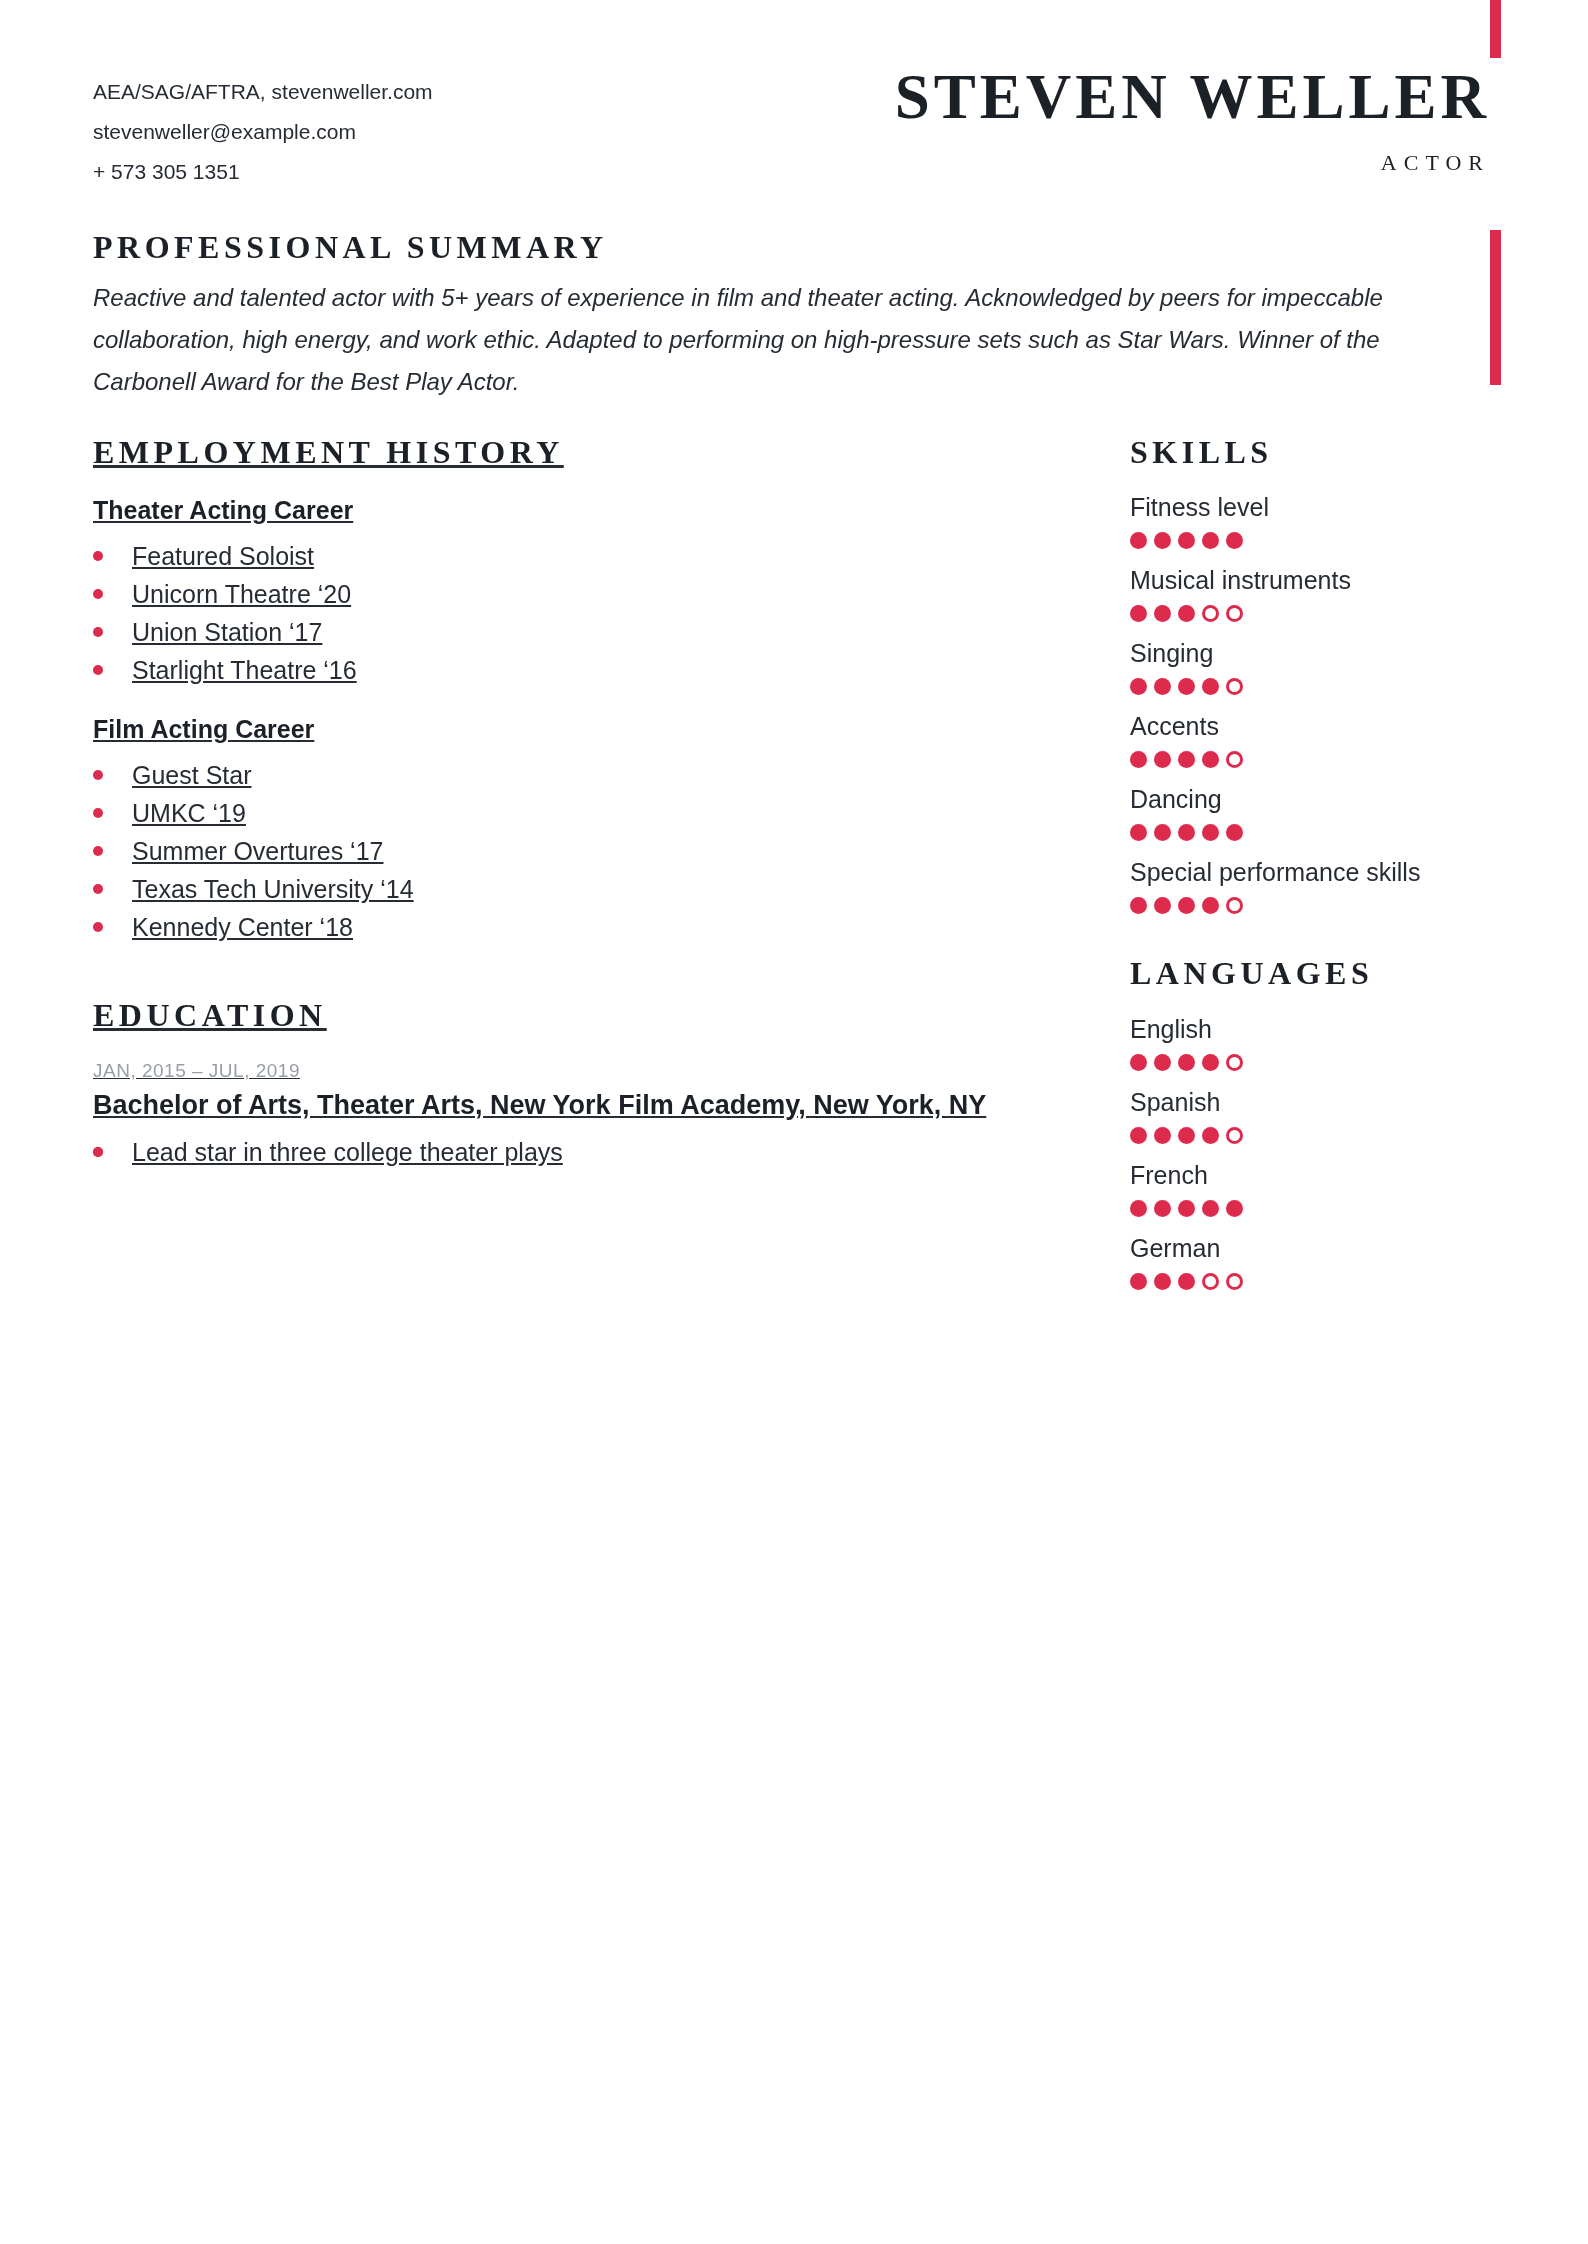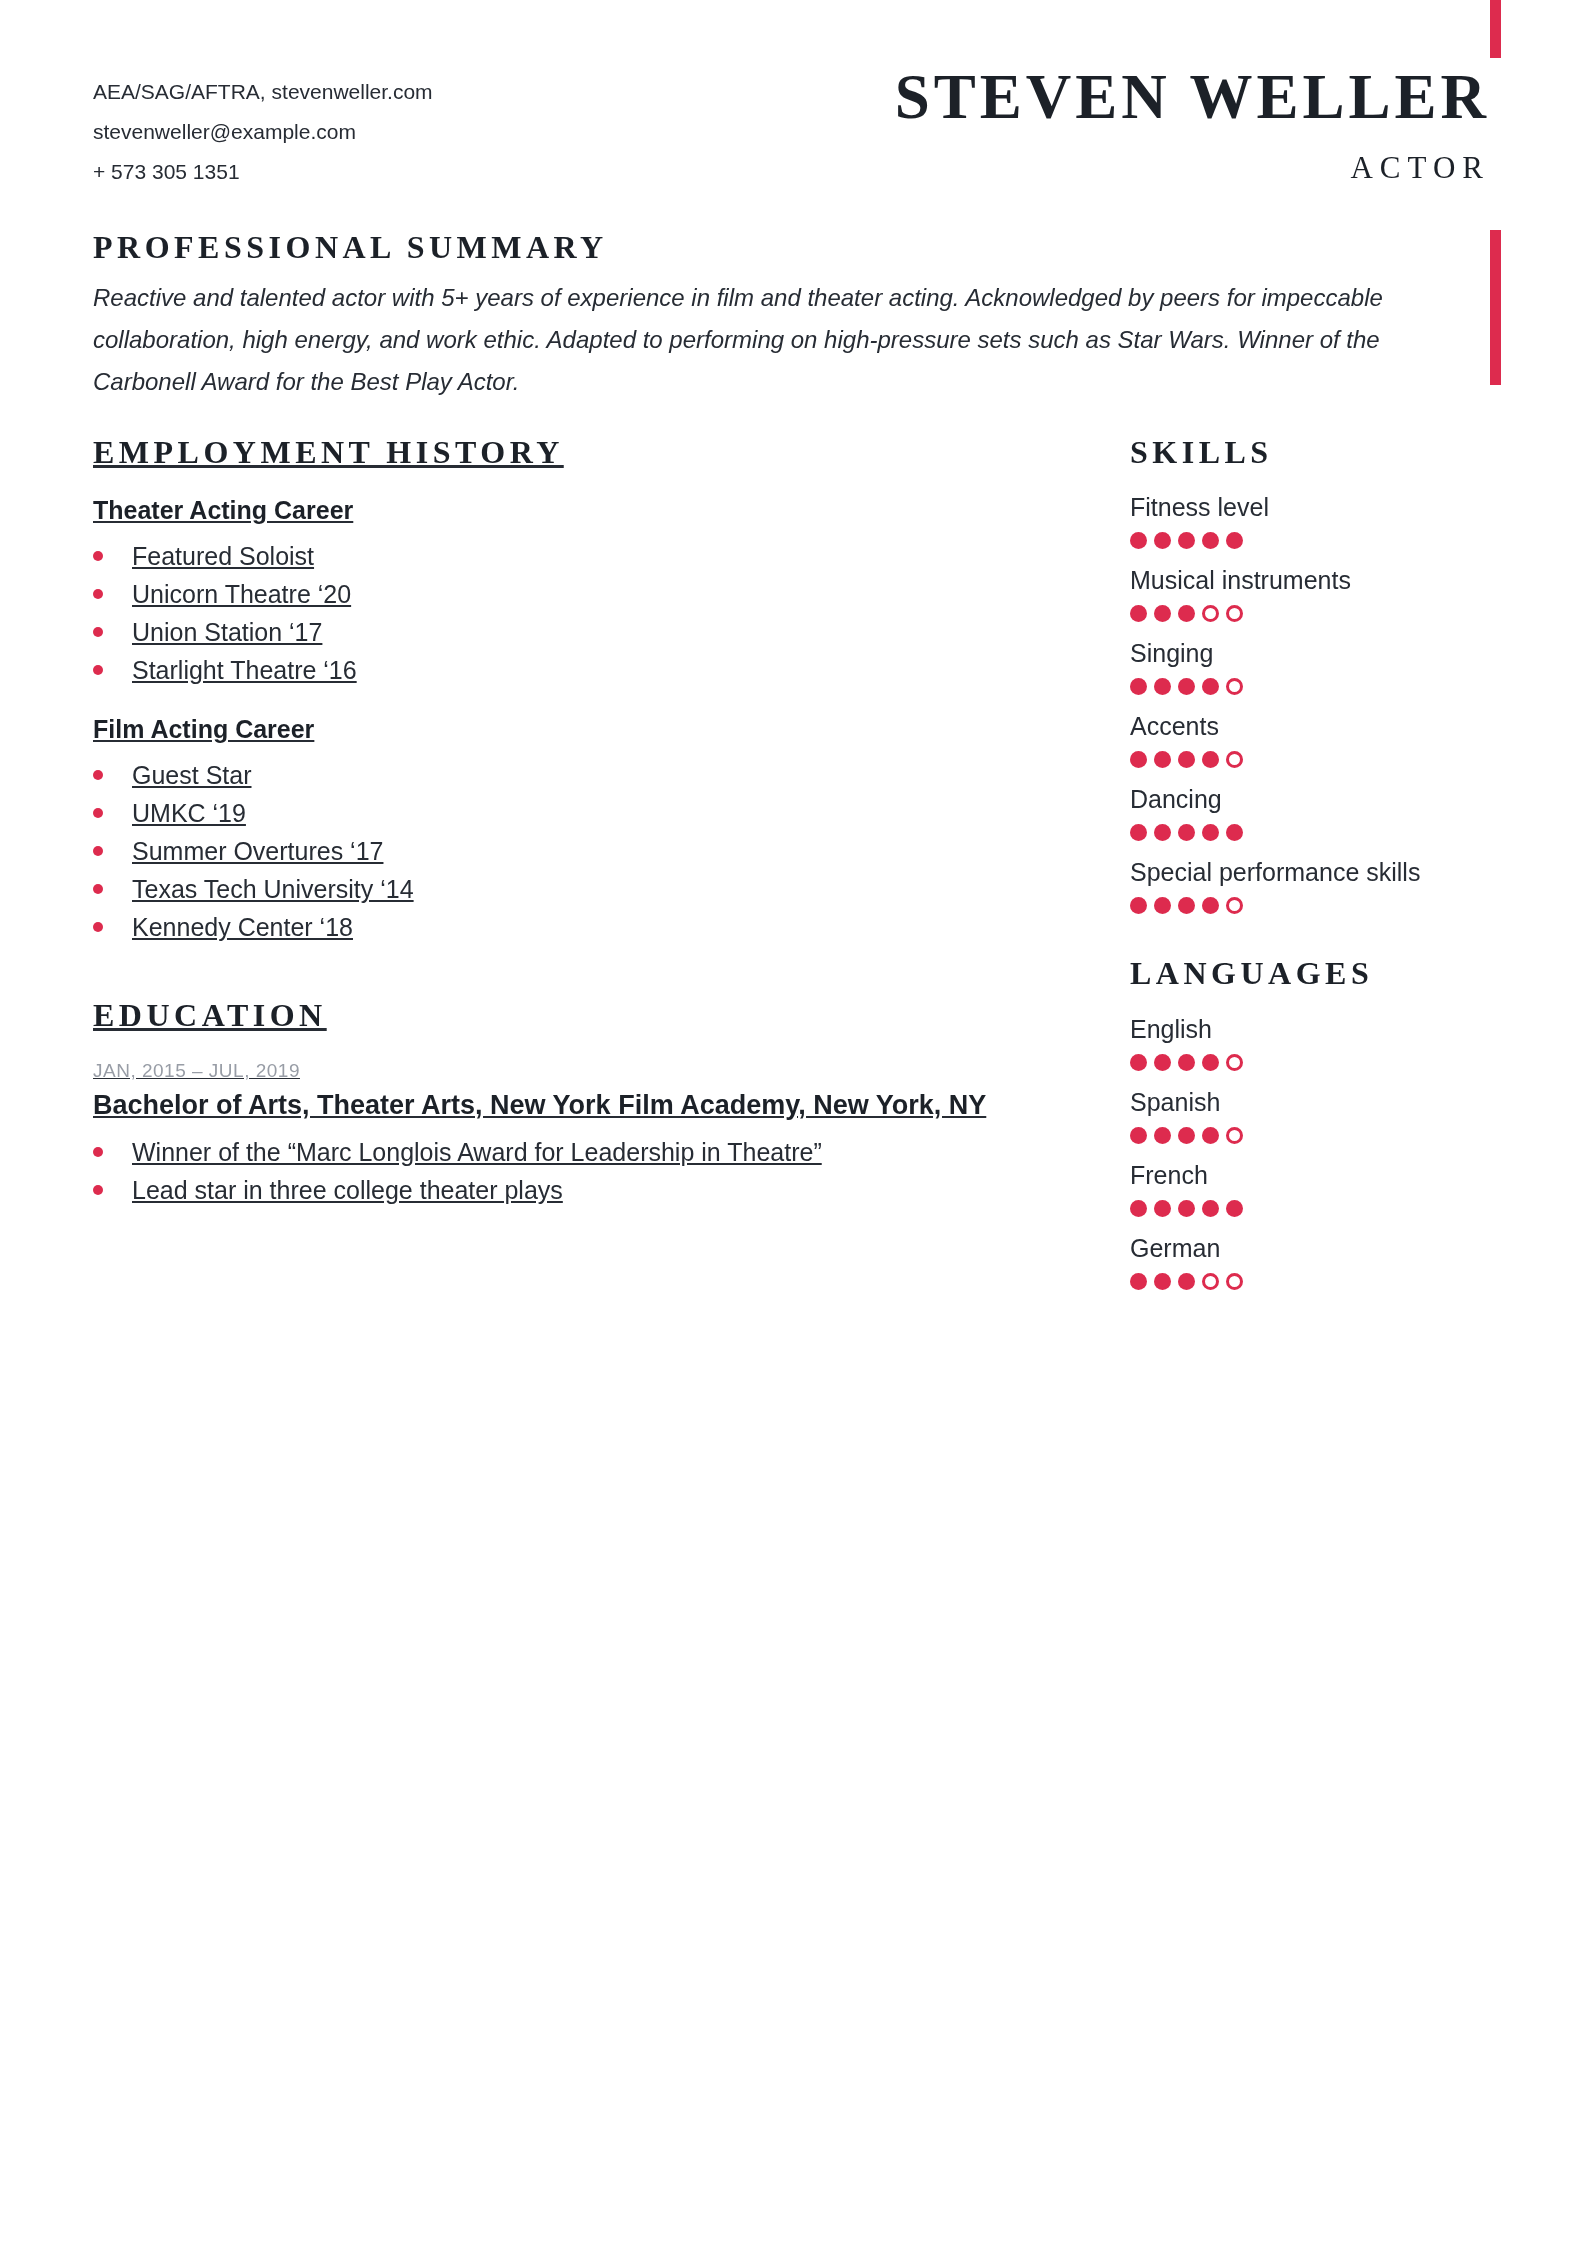--- a/index.html
+++ b/index.html
@@ -42,21 +42,21 @@
     font-family: "Liberation Serif", "DejaVu Serif", serif;
     font-weight: 700;
     font-size: 63px;
     line-height: 1.05;
     letter-spacing: 4px;
     color: var(--heading-text, #1c2128);
     white-space: nowrap;
   }
   .role {
     font-family: "Liberation Serif", "DejaVu Serif", serif;
-    font-size: 31px;
+    font-size: 22px;
     letter-spacing: 7px;
     margin-top: 20px;
     color: var(--heading-text, #1c2128);
   }
 
   .section-heading {
     font-family: "Liberation Serif", "DejaVu Serif", serif;
     font-weight: 700;
     font-size: 32px;
     line-height: 1.1;
@@ -174,21 +174,21 @@
             <li class="bullet-item"><span class="bullet-dot"></span><span class="bullet-text">Texas Tech University ‘14</span></li>
             <li class="bullet-item"><span class="bullet-dot"></span><span class="bullet-text">Kennedy Center ‘18</span></li>
           </ul>
         </div>
 
       <div class="education-section">
         <h2 class="section-heading">EDUCATION</h2>
         <div class="edu-date">JAN, 2015 – JUL, 2019</div>
         <div class="edu-degree">Bachelor of Arts, Theater Arts, New York Film Academy, New York, NY</div>
         <ul id="education-items" class="bullet-list">
-            <li class="bullet-item"><span class="bullet-dot"></span><span class="bullet-text">Winner of the “Marc Longlois Award for Leadership in Theatre”</span></li>
+            <li class="bullet-item"><span class="bullet-dot"></span></li>
             <li class="bullet-item"><span class="bullet-dot"></span><span class="bullet-text">Lead star in three college theater plays</span></li>
           </ul>
       </div>
     </div>
 
     <div class="col-right">
       <h2 class="section-heading">SKILLS</h2>
       <div id="skills-list" class="ratings">
           <div class="rating-item">
             <div class="rating-label">Fitness level</div>

